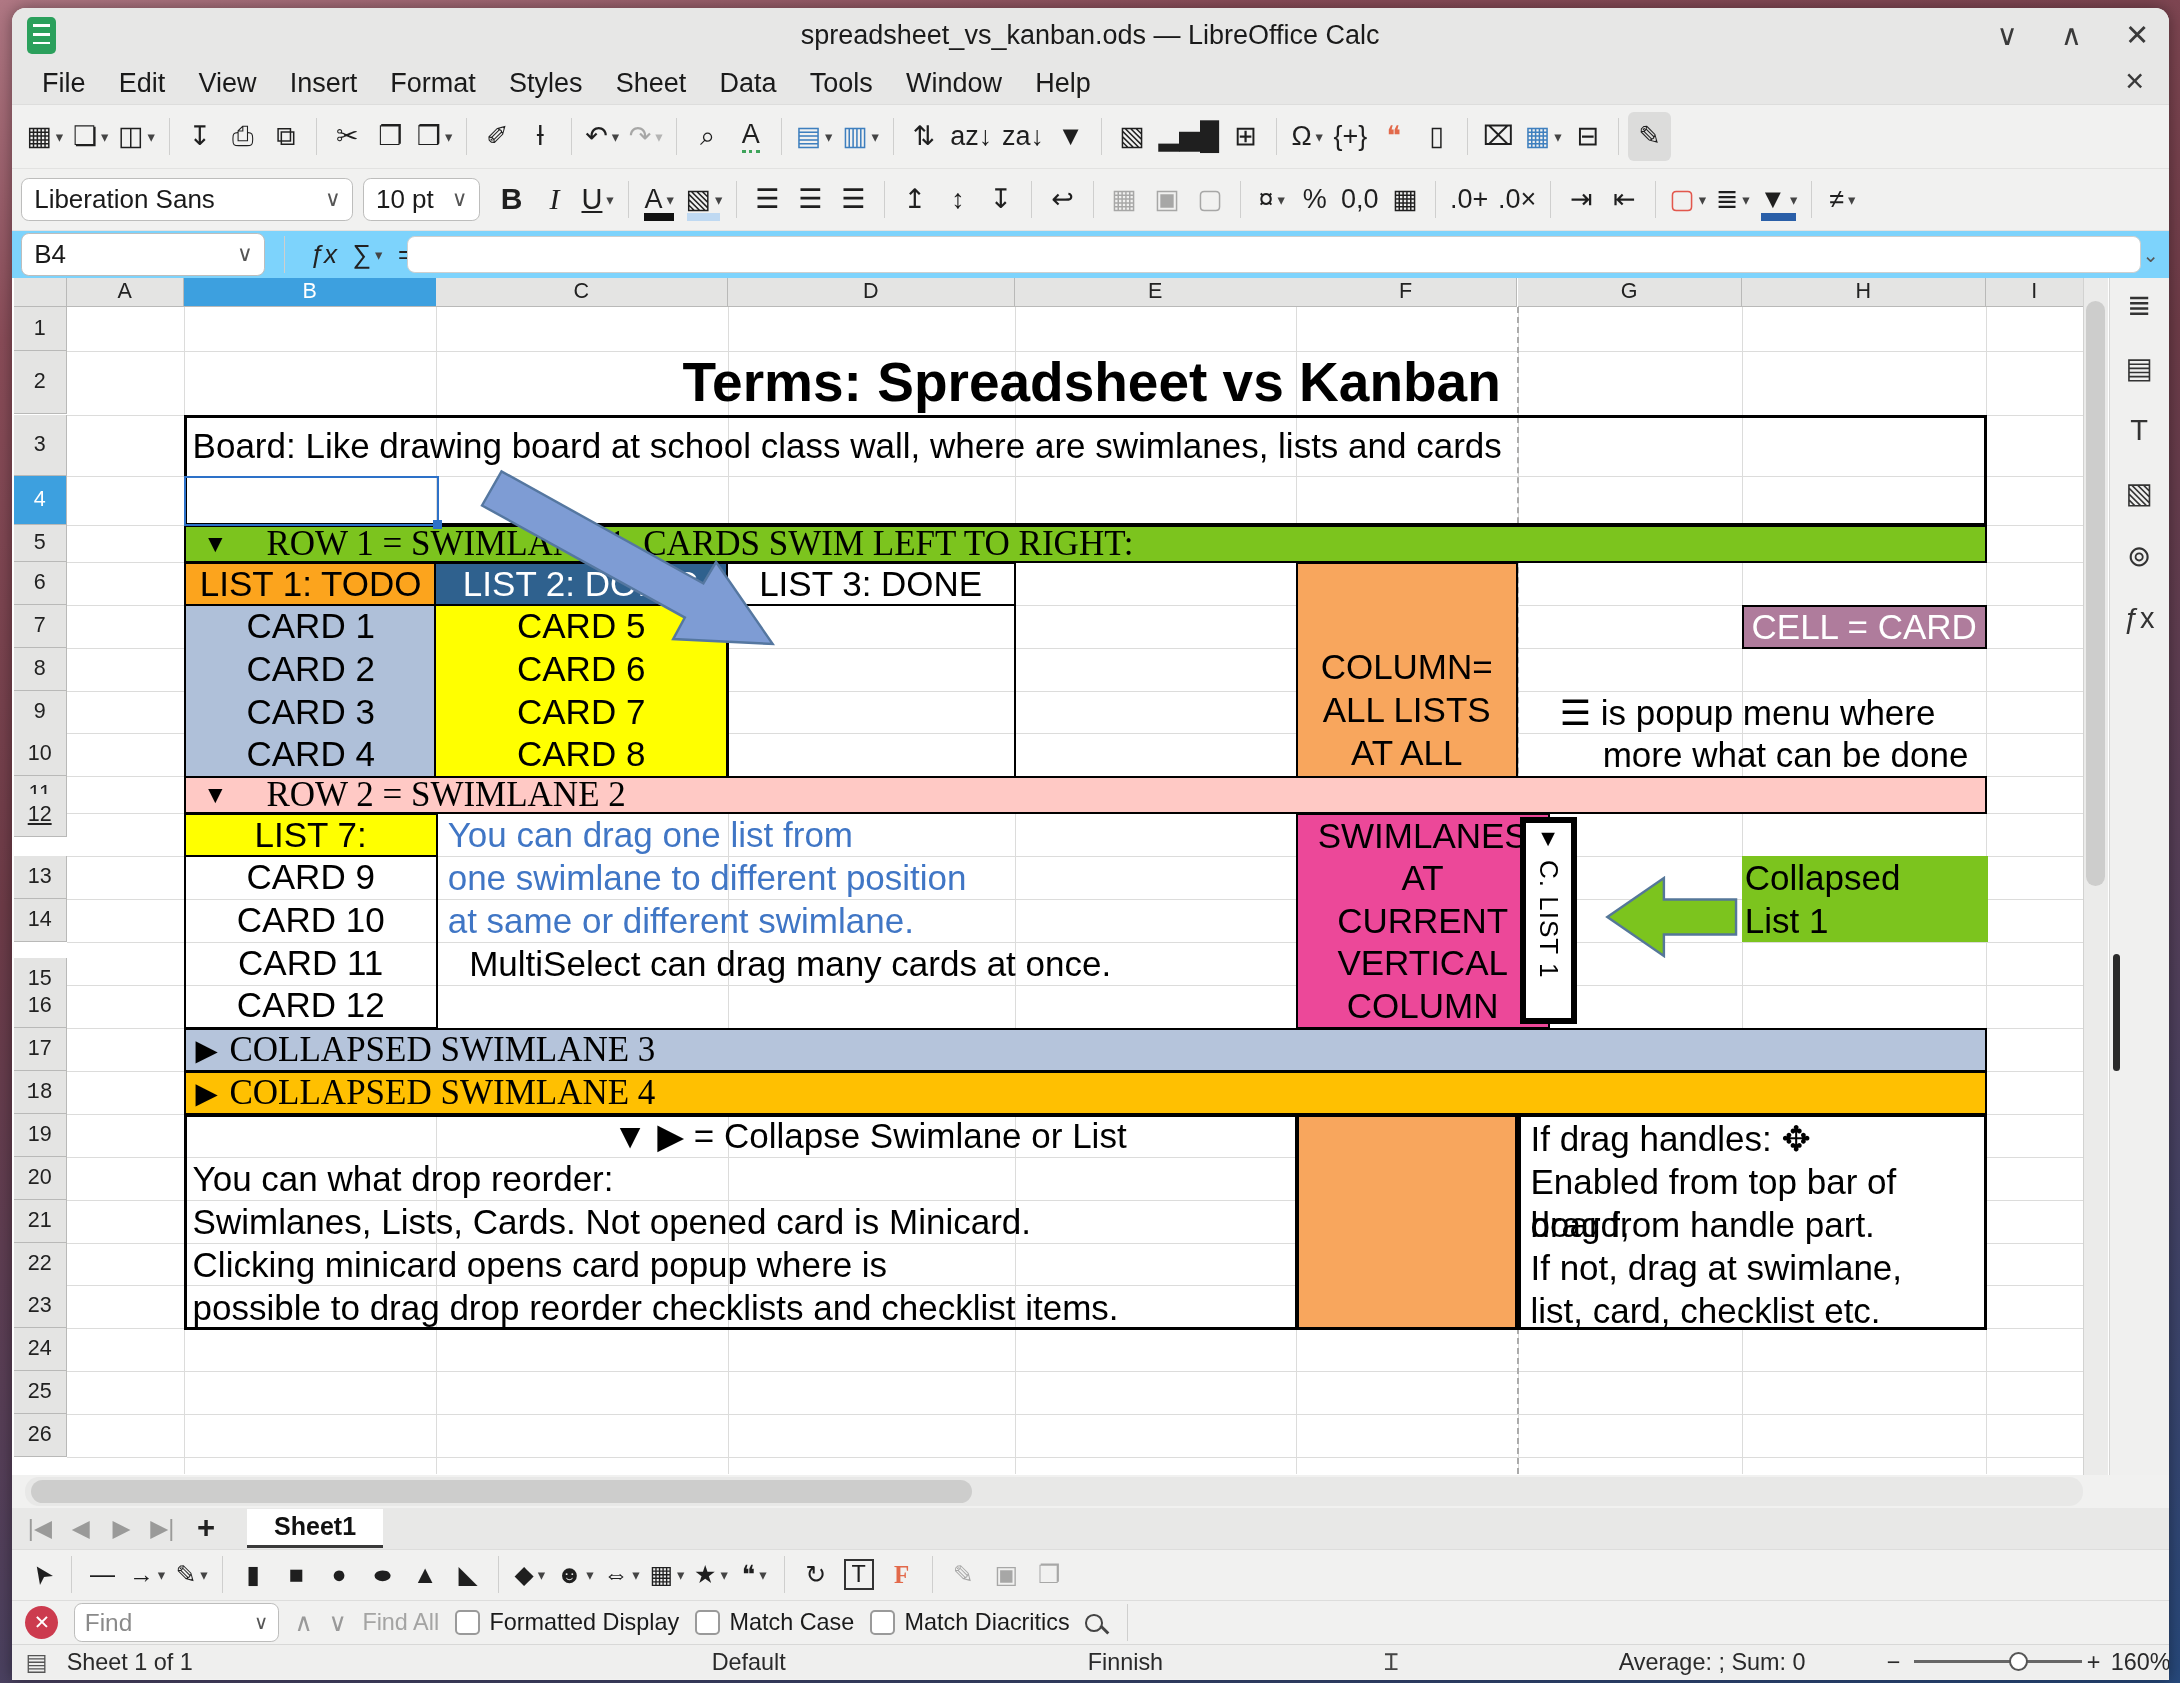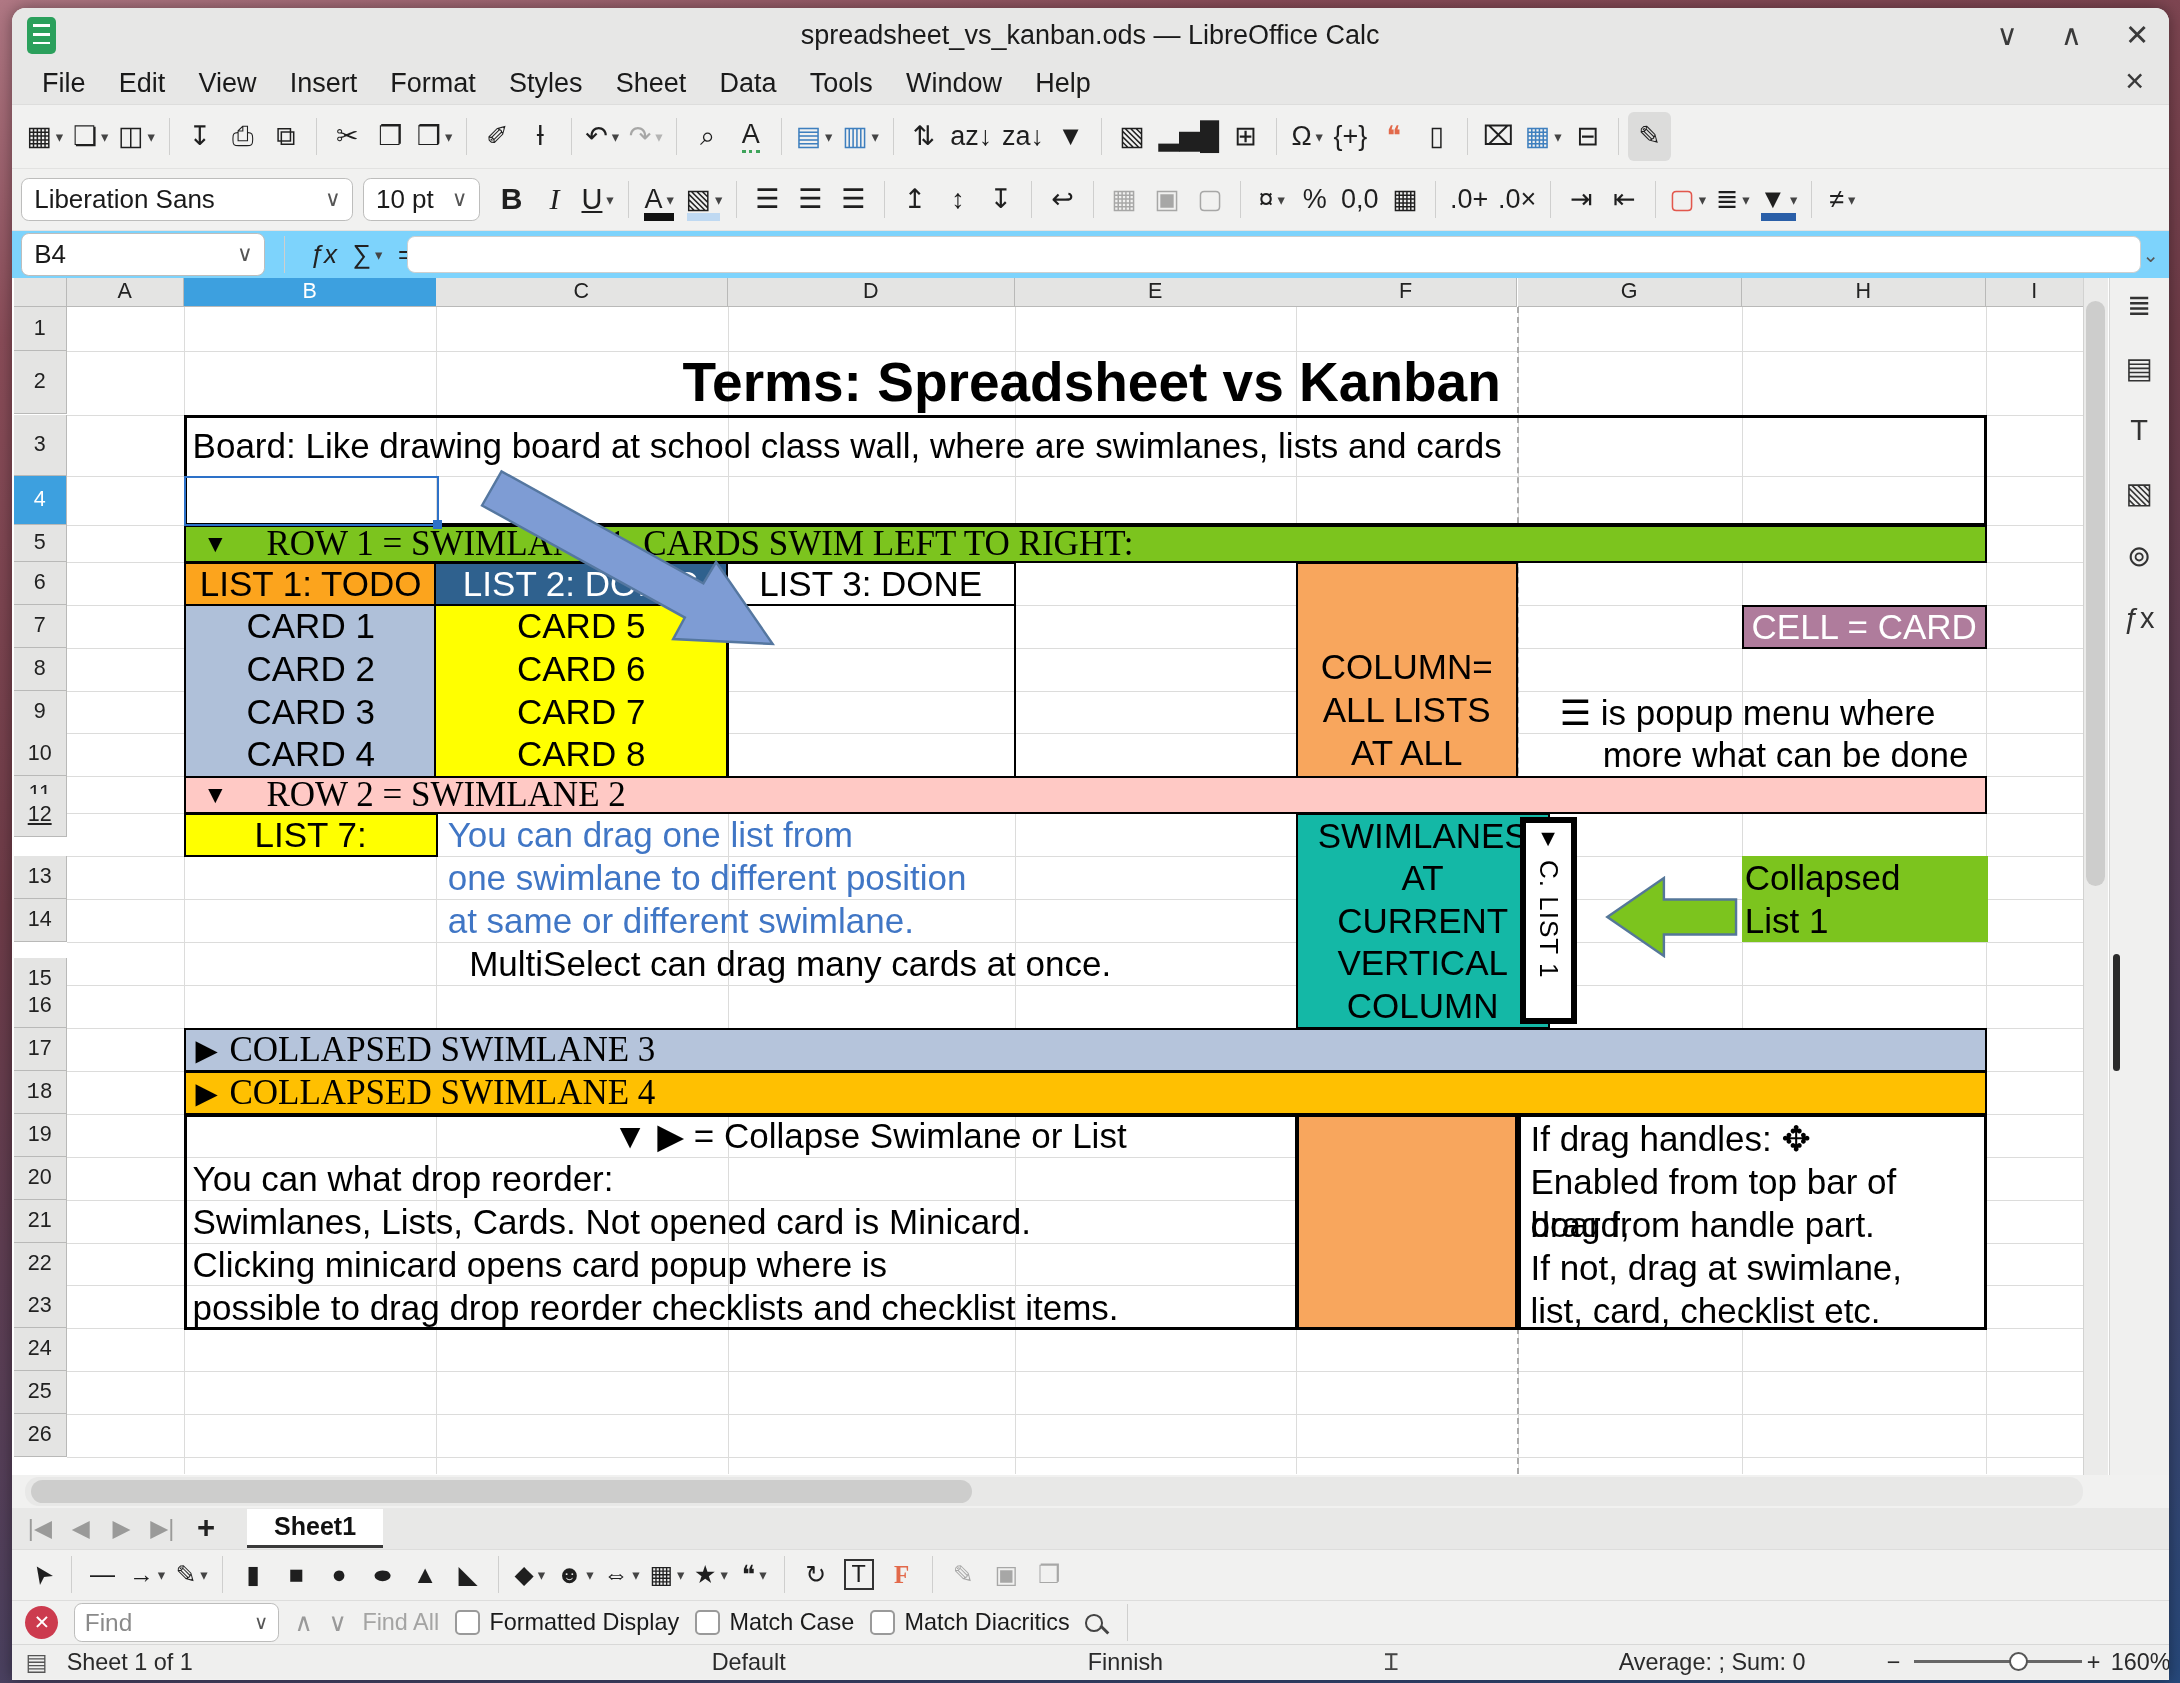--- a/index.html
+++ b/index.html
@@ -501,29 +501,35 @@
 
     <div class="cell" style="left:1517px;top:413px;width:458px;height:43px;line-height:43px;padding-left:31px">☰ is popup menu where</div>
     <div class="cell" style="left:1517px;top:455px;width:458px;height:43px;line-height:43px;padding-left:74px">more what can be done</div>
 
     <div class="band" style="left:172px;top:498px;width:1803px;height:38px;background:#FFC9C5">
       <span class="tri">▼</span>
       <span>ROW 2 = SWIMLANE 2</span>
     </div>
 
     <div class="hcell" style="left:172px;top:535px;width:254px;height:44px;background:#FFFF00">LIST 7:</div>
+    <div class="block" id="cards-l7" style="left:172px;top:578px;width:254px;height:173px">
+        <div class="card">CARD 9</div>
+        <div class="card">CARD 10</div>
+        <div class="card">CARD 11</div>
+        <div class="card">CARD 12</div>
+      </div>
 
     <div class="cell" id="lines-drag" style="left:436px;top:535px;width:644px">
         <div class="dline">You can drag one list from</div>
         <div class="dline">one swimlane to different position</div>
         <div class="dline">at same or different swimlane.</div>
       </div>
     <div class="cell" style="left:436px;top:664px;width:761px;height:43px;line-height:43px;padding-left:21.5px">MultiSelect can drag many cards at once.</div>
 
-    <div class="block" id="lines-swim" style="left:1284px;top:535px;width:254px;height:216px;background:#14b8a6;border-top:2.9px solid #000">
+    <div class="block" id="lines-swim" style="left:1284px;top:535px;width:254px;height:216px;background:#ec4899;border-top:2.9px solid #000">
         <div class="cline2">SWIMLANES</div>
         <div class="cline2">AT</div>
         <div class="cline2">CURRENT</div>
         <div class="cline2">VERTICAL</div>
         <div class="cline2">COLUMN</div>
       </div>
 
     <div id="clist">
       <span class="ctri">▼</span>
       <span class="vert">C. LIST 1</span>

